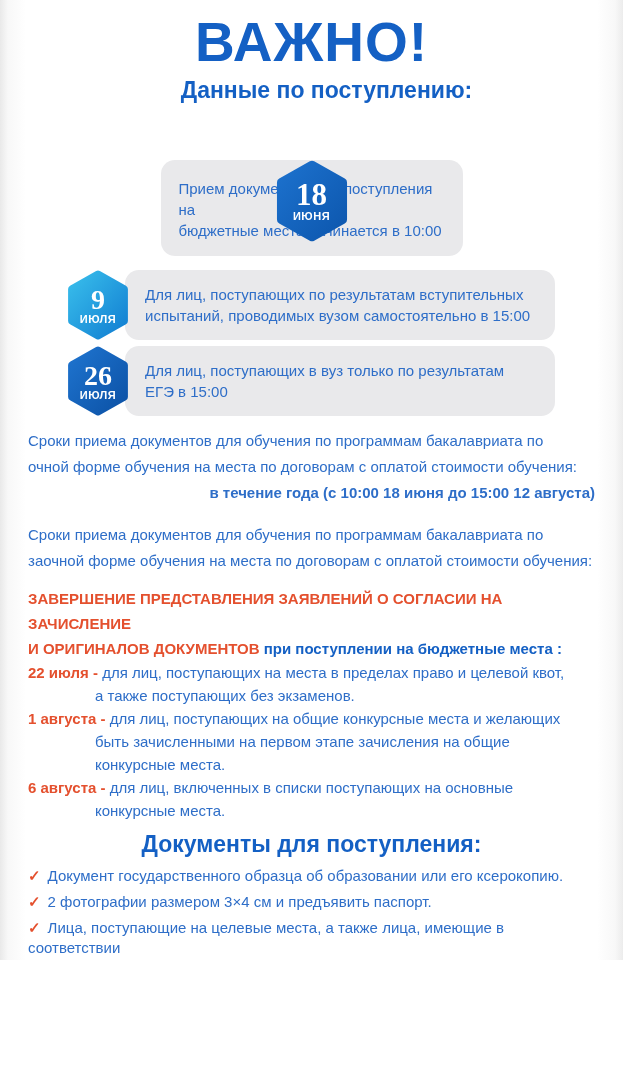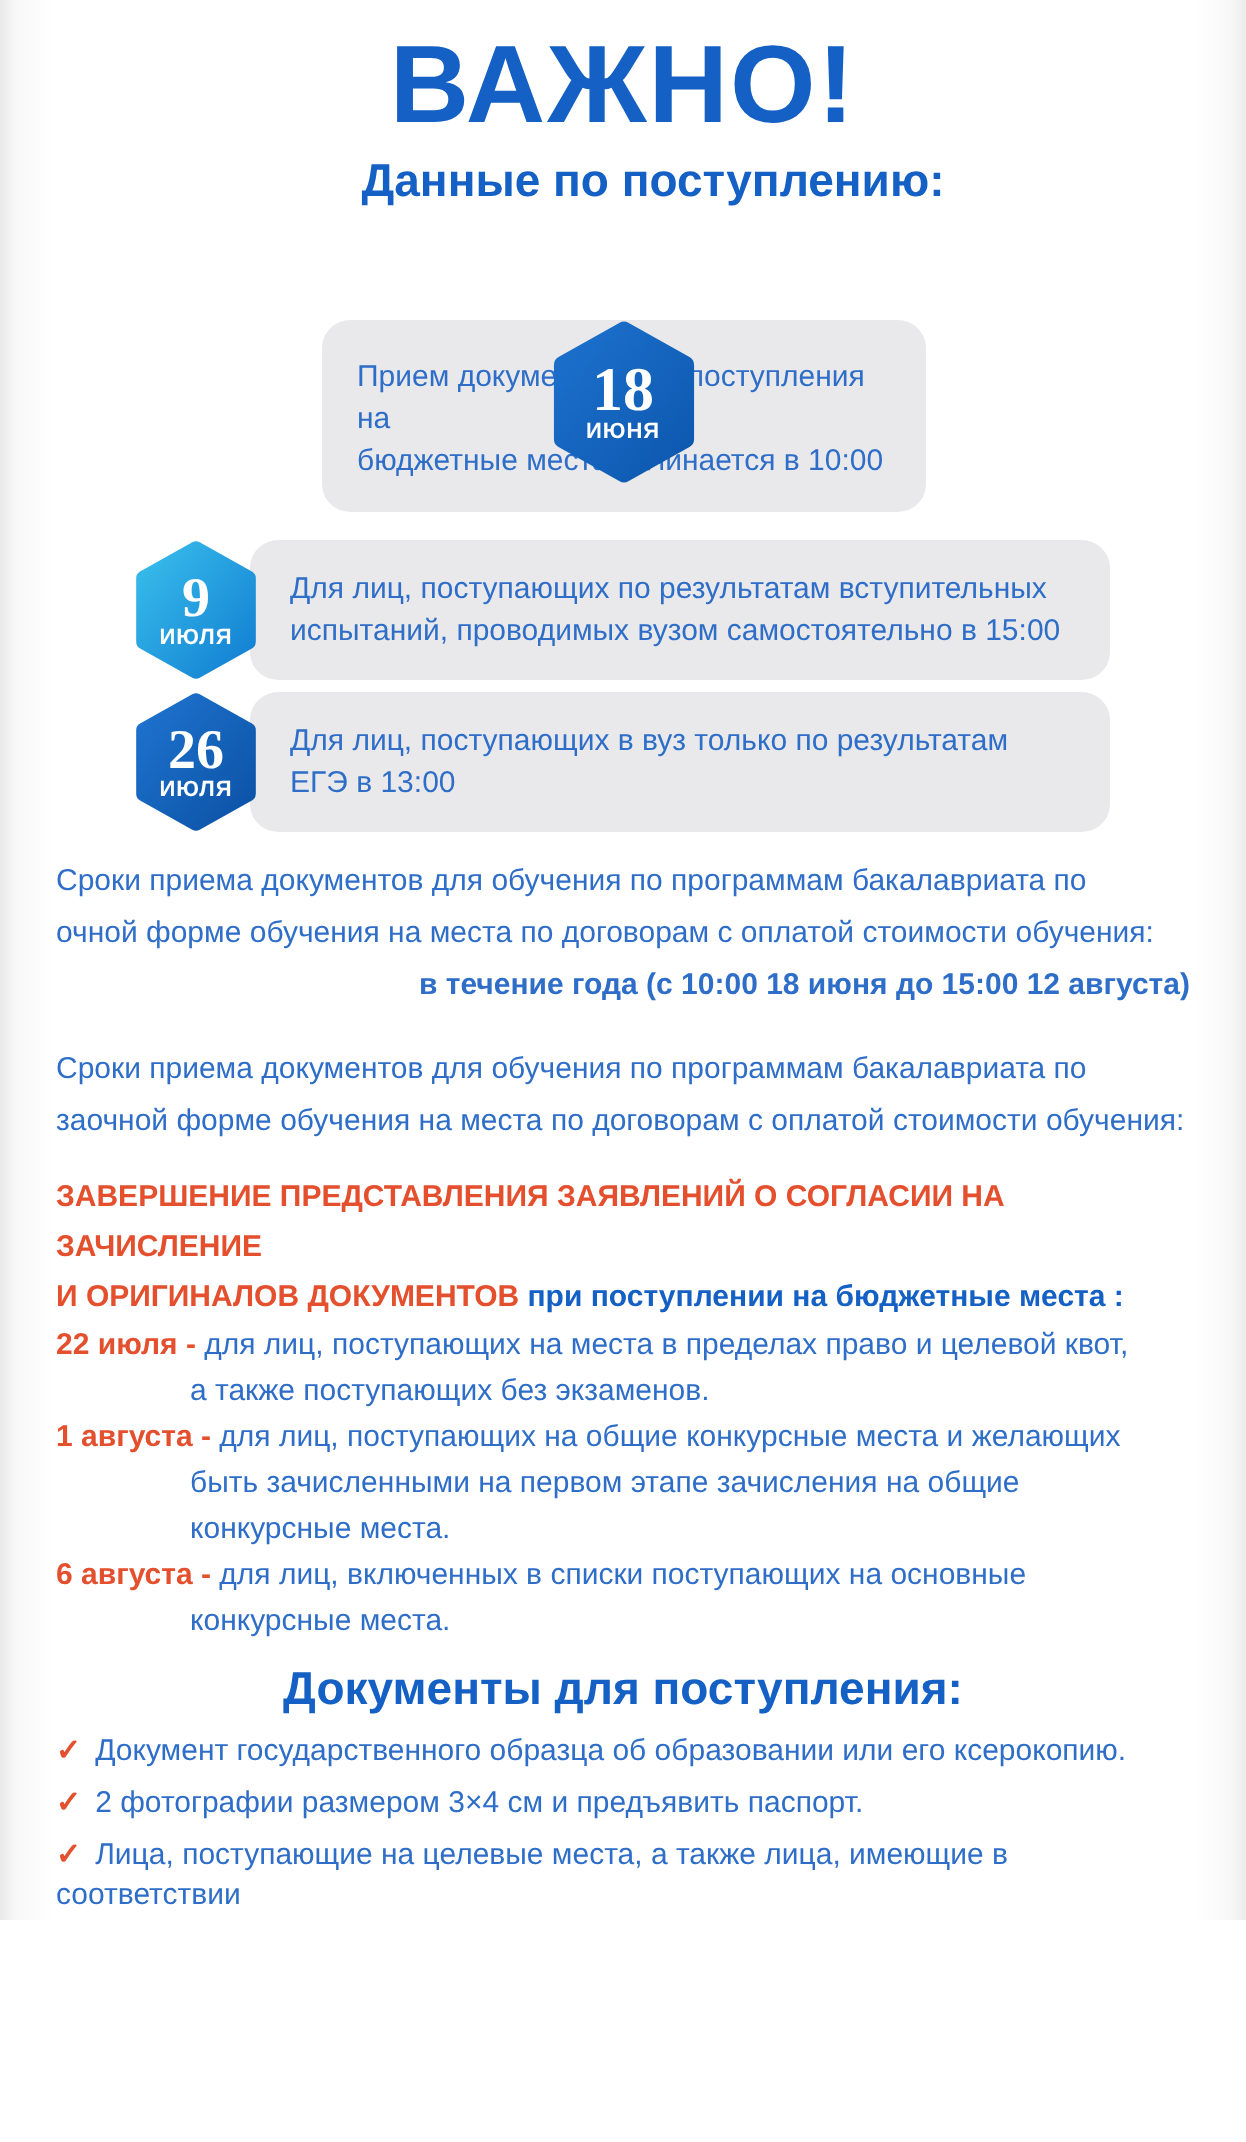--- a/index.html
+++ b/index.html
@@ -132,21 +132,21 @@
         </defs>
         <path d="M50 7 L91 30 V80 L50 103 L9 80 V30 Z" fill="url(#g26)" stroke="url(#g26)" stroke-width="12" stroke-linejoin="round"></path>
       </svg>
       <div class="hex-text">
           <div class="hex-day">26</div>
           <div class="hex-month">ИЮЛЯ</div>
         </div>
     </div>
     <div class="card">
         <span class="pre">Для лиц, поступающих в вуз только по результатам
-ЕГЭ в 13:00</span>
+ЕГЭ в 15:00</span>
       </div>
   </div>
 
   <div class="para para-1"><span class="pre">Сроки приема документов для обучения по программам бакалавриата по
 очной форме обучения на места по договорам с оплатой стоимости обучения:</span><span class="bold-line">в течение года (с 10:00 18 июня до 15:00 12 августа)</span></div>
 
   <div class="para para-2"><span class="pre">Сроки приема документов для обучения по программам бакалавриата по
 заочной форме обучения на места по договорам с оплатой стоимости обучения:</span></div>
 
   <div class="deadline">

